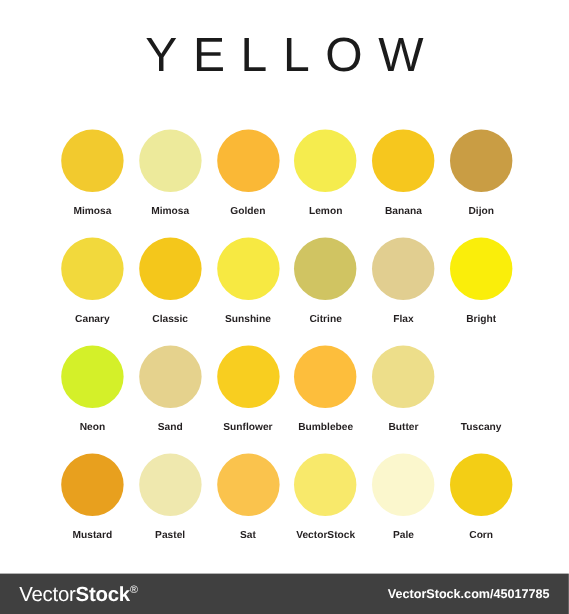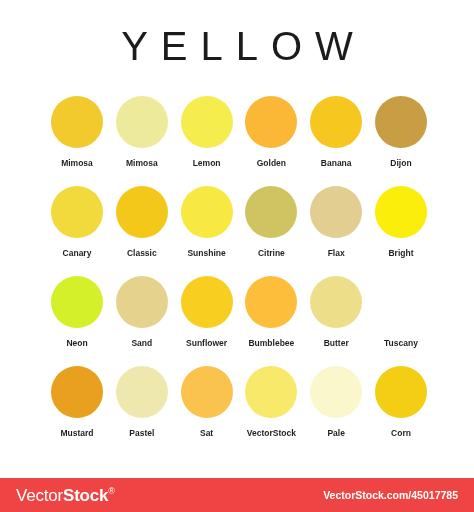--- a/index.html
+++ b/index.html
@@ -41,21 +41,21 @@
     letter-spacing: 13px;
     color: #1b1b1b;
     line-height: 1;
     text-indent: 13px;
     white-space: nowrap;
   }
 
   
   .grid {
     position: absolute;
-    top: 96px;
+    top: 108px;
     left: 48px;
     width: 382px;
     display: flex;
     flex-direction: column;
   }
   .row {
     display: flex;
     justify-content: space-between;
     height: 90px;
   }
@@ -134,28 +134,28 @@
     <div class="row">
       <div class="cell">
         <span class="swatch" style="background-color: rgb(242, 202, 46);"></span>
         <span class="swatch-label">Mimosa</span>
       </div>
       <div class="cell">
         <span class="swatch" style="background-color: rgb(237, 234, 155);"></span>
         <span class="swatch-label">Mimosa</span>
       </div>
       <div class="cell">
+        <span class="swatch" style="background-color: rgb(250, 184, 54);"></span>
+        <span class="swatch-label">Golden</span>
+      </div>
+      <div class="cell">
         <span class="swatch" style="background-color: rgb(245, 236, 78);"></span>
         <span class="swatch-label">Lemon</span>
       </div>
       <div class="cell">
-        <span class="swatch" style="background-color: rgb(250, 184, 54);"></span>
-        <span class="swatch-label">Golden</span>
-      </div>
-      <div class="cell">
         <span class="swatch" style="background-color: rgb(246, 199, 30);"></span>
         <span class="swatch-label">Banana</span>
       </div>
       <div class="cell">
         <span class="swatch" style="background-color: rgb(201, 157, 68);"></span>
         <span class="swatch-label">Dijon</span>
       </div>
     </div>
 
     <div class="row">
@@ -234,18 +234,18 @@
         <span class="swatch-label">Pale</span>
       </div>
       <div class="cell">
         <span class="swatch" style="background-color: rgb(243, 206, 21);"></span>
         <span class="swatch-label">Corn</span>
       </div>
     </div>
 
   </div>
 
-  <div class="footer" style="background-color: #ef4444;">
+  <div class="footer" style="background-color: #404040;">
     <div class="brand"><span class="light">Vector</span><span class="bold">Stock</span><span class="reg">®</span></div>
     <div class="footer-url">VectorStock.com/45017785</div>
   </div>
 
 </div>
 
 </body></html>

